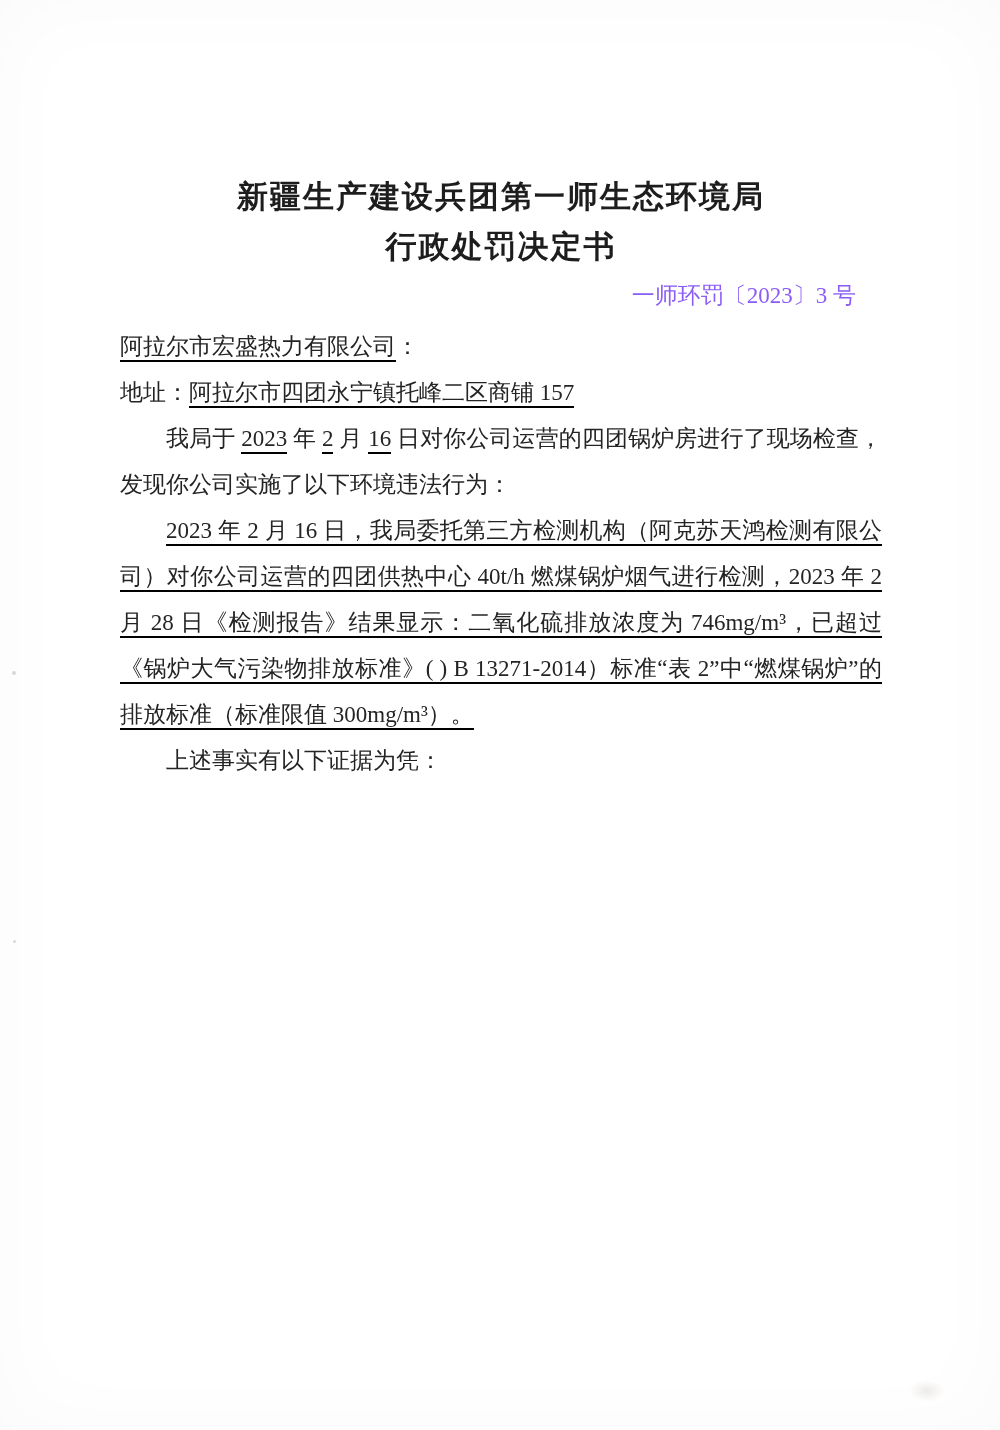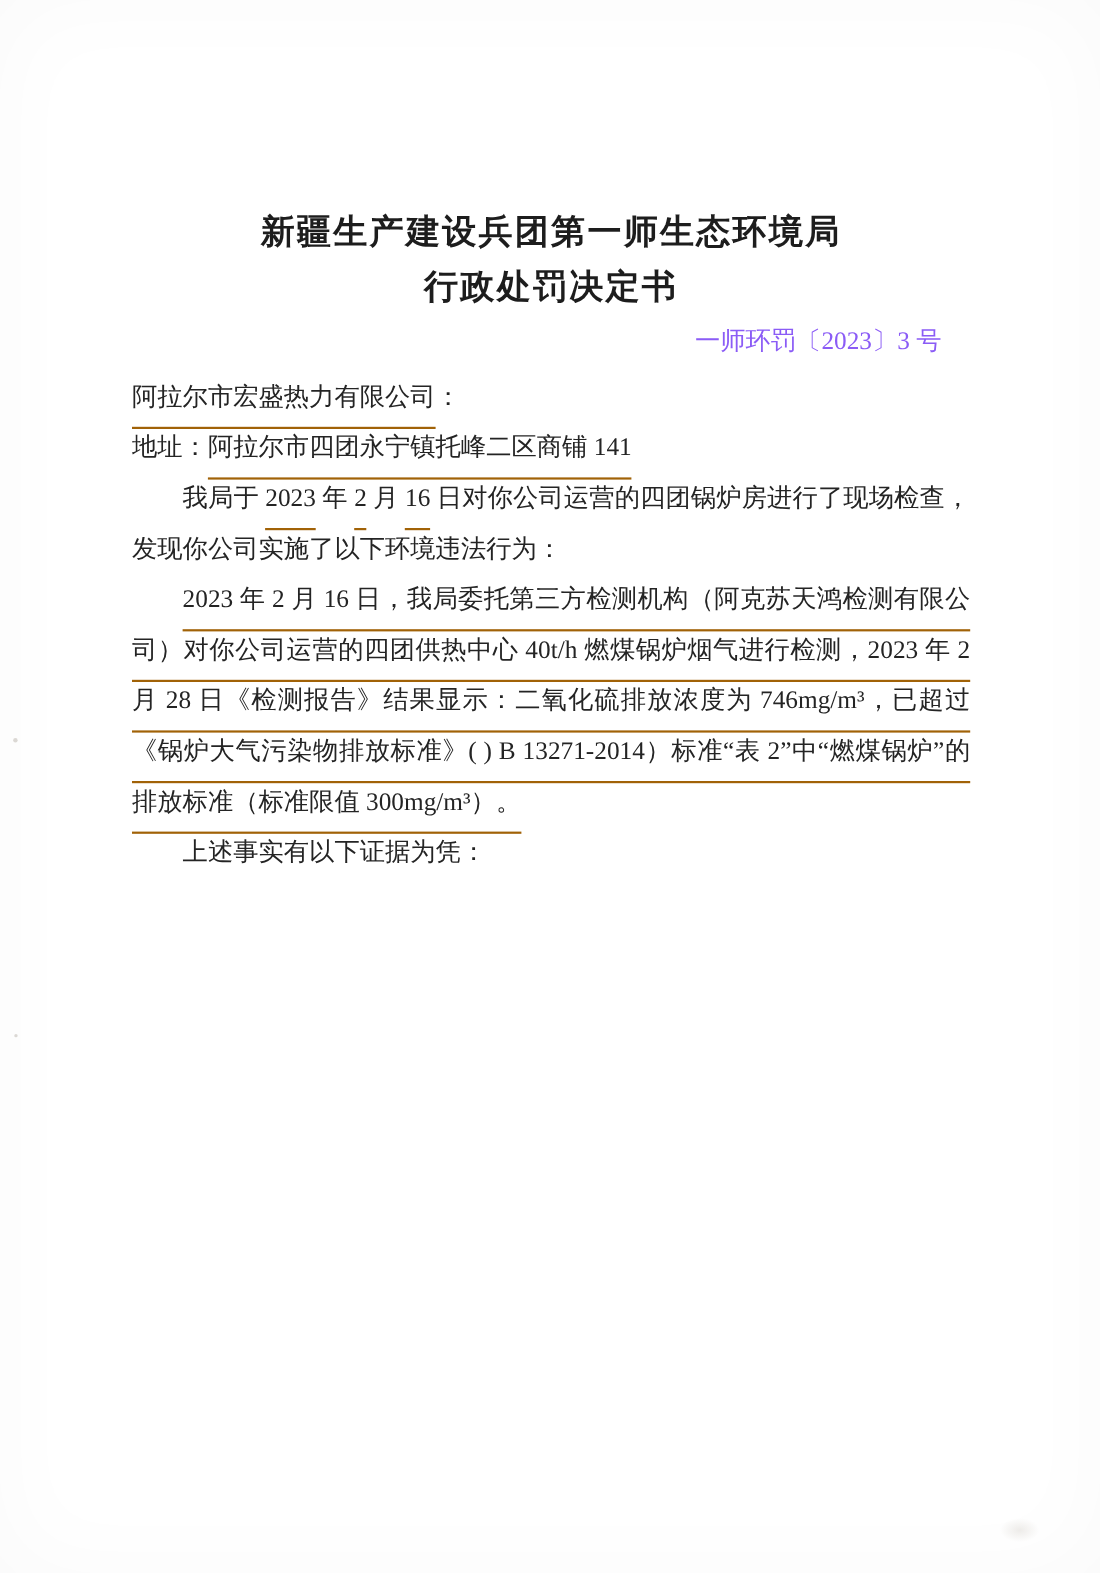--- a/index.html
+++ b/index.html
@@ -13,21 +13,21 @@
     height: 1430px;
     margin: 0 auto;
     background: #ffffff;
     box-shadow: inset 0 0 90px rgba(0,0,0,0.025);
     overflow: hidden;
     color: #222222;
   }
   .content {
     position: absolute;
     left: 120px;
-    top: 186px;
+    top: 172px;
     width: 762px;
   }
   .title {
     font-family: "Liberation Sans", "DejaVu Sans", sans-serif;
     font-weight: 700;
     font-size: 31px;
     line-height: 50px;
     text-align: center;
     letter-spacing: 2px;
     margin: 0;
@@ -51,22 +51,22 @@
     text-justify: inter-ideograph;
     color: #242424;
   }
   .body-text p {
     margin: 0;
   }
   .body-text p.indent {
     text-indent: 2em;
   }
   .u {
-    border-bottom: 2px solid #a16207;
-    padding-bottom: 15px;
+    border-bottom: 2px solid #000000;
+    padding-bottom: 1px;
   }
   .speck {
     position: absolute;
     background: #b9b4ab;
     border-radius: 50%;
     opacity: 0.5;
   }
   .smudge {
     position: absolute;
     right: 55px;
@@ -79,21 +79,21 @@
 </head>
 <body>
 
 <div class="page">
   <div class="content">
     <h1 class="title">新疆生产建设兵团第一师生态环境局</h1>
     <h2 class="title">行政处罚决定书</h2>
     <div class="doc-number">一师环罚〔2023〕3 号</div>
     <div class="body-text" id="body-paragraphs">
         <p><span class="u">阿拉尔市宏盛热力有限公司</span><span>：</span></p>
-        <p><span>地址：</span><span class="u">阿拉尔市四团永宁镇托峰二区商铺 141</span></p>
+        <p><span>地址：</span><span class="u">阿拉尔市四团永宁镇托峰二区商铺 157</span></p>
         <p class="indent"><span>我局于 </span><span class="u">2023</span><span> 年 </span><span class="u">2</span><span> 月 </span><span class="u">16</span><span> 日对你公司运营的四团锅炉房进行了现场检查，发现你公司实施了以下环境违法行为：</span></p>
         <p class="indent"><span class="u">2023 年 2 月 16 日，我局委托第三方检测机构（阿克苏天鸿检测有限公司）对你公司运营的四团供热中心 40t/h 燃煤锅炉烟气进行检测，2023 年 2 月 28 日《检测报告》结果显示：二氧化硫排放浓度为 746mg/m³，已超过《锅炉大气污染物排放标准》( ) B 13271-2014）标准“表 2”中“燃煤锅炉”的排放标准（标准限值 300mg/m³）。</span></p>
         <p class="indent"><span>上述事实有以下证据为凭：</span></p>
       </div>
   </div>
   <div class="speck" style="left:12px; top:671px; width:4px; height:4px;"></div>
   <div class="speck" style="left:13px; top:940px; width:3px; height:3px;"></div>
   <div class="smudge"></div>
 </div>
 

